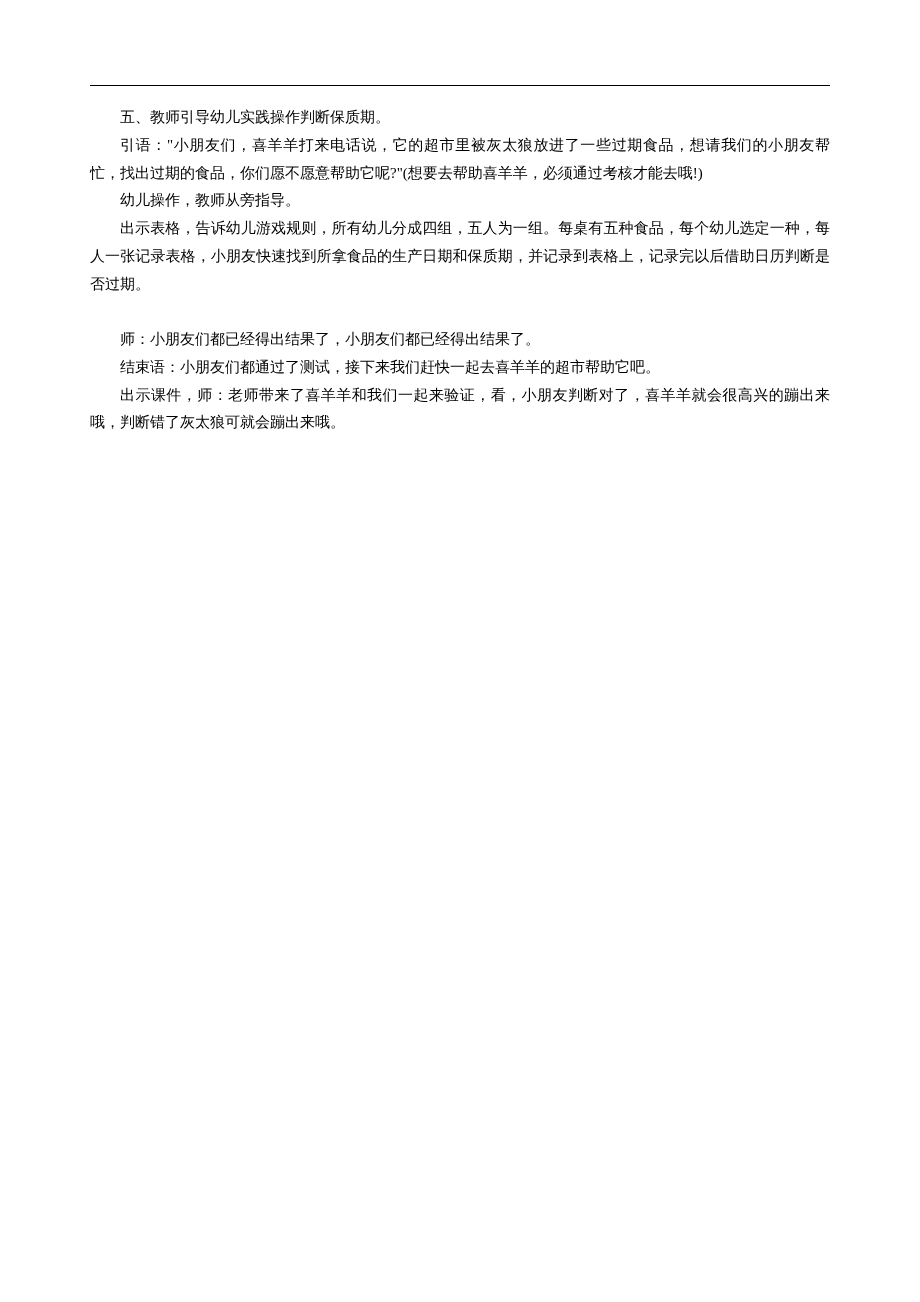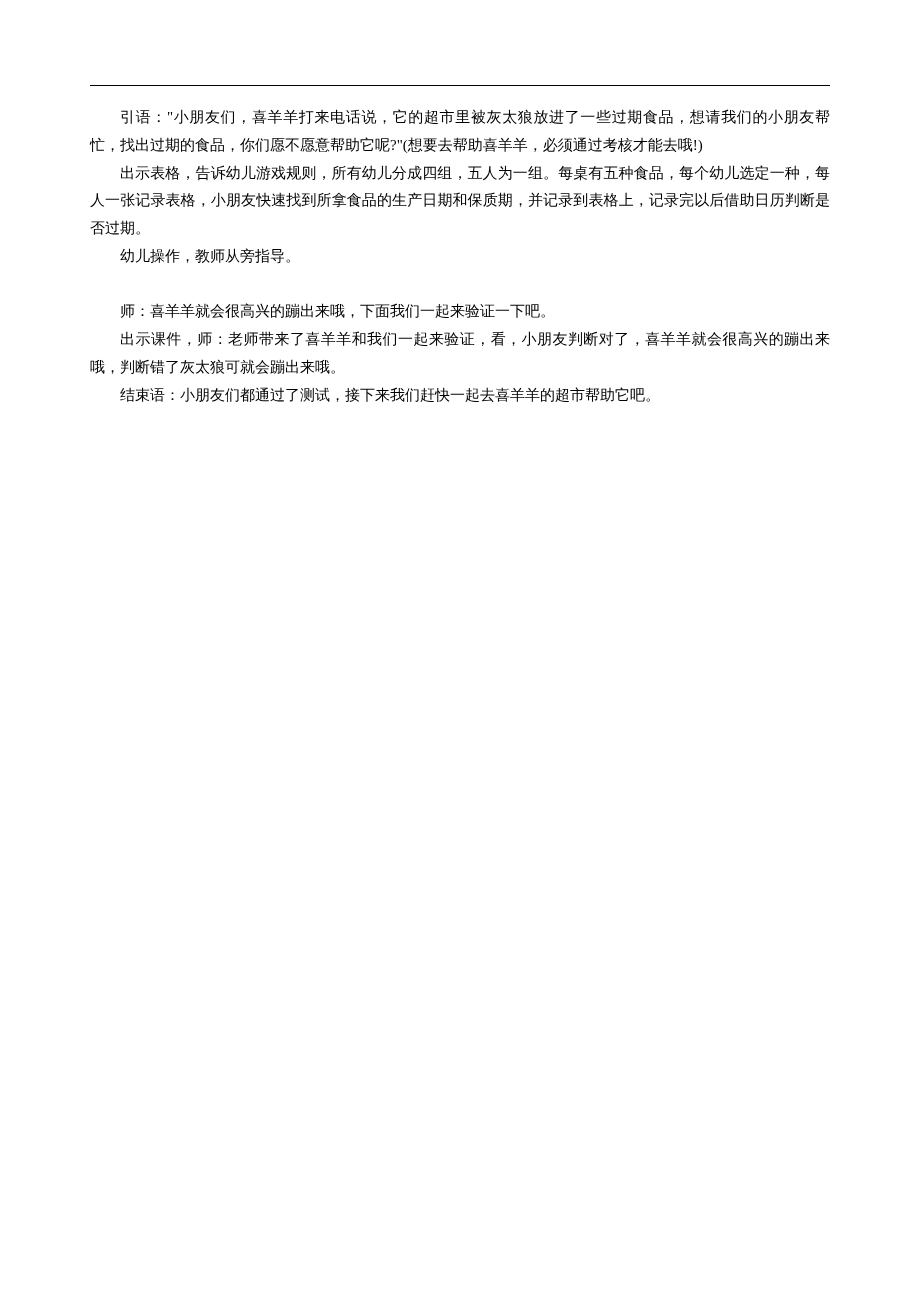--- a/index.html
+++ b/index.html
@@ -33,23 +33,24 @@
       height: 1.85em;
     }
   </style>
 </head>
 <body>
 
 <div class="separator"></div>
 
 <div class="content">
 
+  <p class="paragraph-heading">五、教师引导幼儿实践操作判断保质期。</p>
   <p class="paragraph">引语："小朋友们，喜羊羊打来电话说，它的超市里被灰太狼放进了一些过期食品，想请我们的小朋友帮忙，找出过期的食品，你们愿不愿意帮助它呢?"(想要去帮助喜羊羊，必须通过考核才能去哦!)</p>
+  <p class="paragraph">幼儿操作，教师从旁指导。</p>
   <p class="paragraph">出示表格，告诉幼儿游戏规则，所有幼儿分成四组，五人为一组。每桌有五种食品，每个幼儿选定一种，每人一张记录表格，小朋友快速找到所拿食品的生产日期和保质期，并记录到表格上，记录完以后借助日历判断是否过期。</p>
-  <p class="paragraph">幼儿操作，教师从旁指导。</p>
 
   <div class="section-gap"></div>
 
-  <p class="paragraph">师：喜羊羊就会很高兴的蹦出来哦，下面我们一起来验证一下吧。</p>
+  <p class="paragraph">师：小朋友们都已经得出结果了，小朋友们都已经得出结果了。</p>
+  <p class="paragraph">结束语：小朋友们都通过了测试，接下来我们赶快一起去喜羊羊的超市帮助它吧。</p>
   <p class="paragraph">出示课件，师：老师带来了喜羊羊和我们一起来验证，看，小朋友判断对了，喜羊羊就会很高兴的蹦出来哦，判断错了灰太狼可就会蹦出来哦。</p>
-  <p class="paragraph">结束语：小朋友们都通过了测试，接下来我们赶快一起去喜羊羊的超市帮助它吧。</p>
 
 </div>
 
 </body></html>

